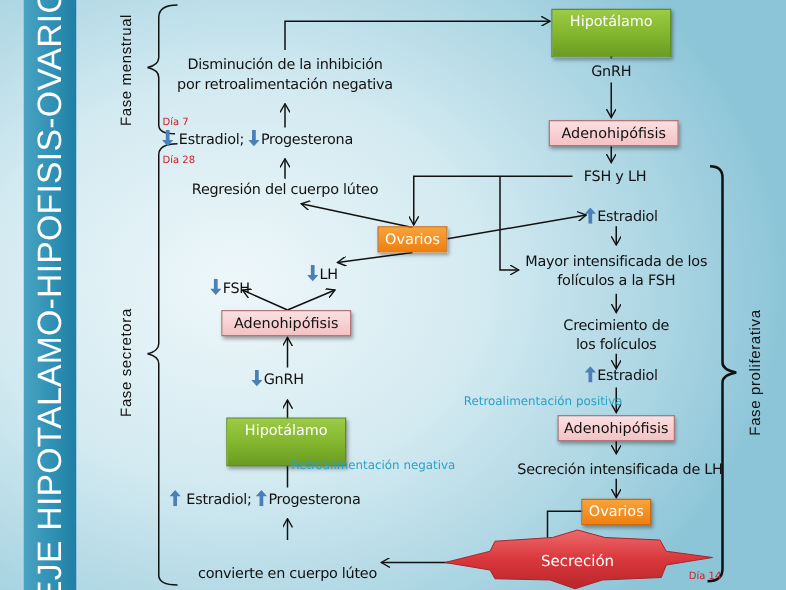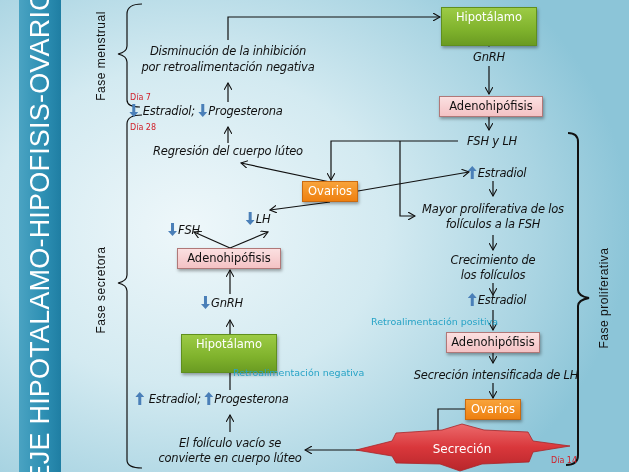--- a/index.html
+++ b/index.html
@@ -7,21 +7,21 @@
          font-family:"Liberation Sans", sans-serif; }
   #canvas { position:absolute; left:0; top:0; width:629px; height:472px;
     background: radial-gradient(ellipse 70% 75% at 30% 48%, #eef7fa 0%, #d3eaf1 45%, #a9d4e2 80%, #8cc5d8 100%); }
   .title-band { position:absolute; left:19px; top:0; width:42px; height:472px;
     background: linear-gradient(90deg, #4aa3c2 0%, #2d8fb3 60%, #1f7ea3 100%); }
   .title-text { position:absolute; left:40px; top:236px; transform: translate(-50%,-50%) rotate(-90deg);
     white-space:nowrap; color:#fff; font-size:27px; font-family:"Liberation Sans", sans-serif; letter-spacing:0.2px; }
   .vlabel { position:absolute; white-space:nowrap; color:#111; font-size:12px;
     transform: translate(-50%,-50%) rotate(-90deg); letter-spacing:0.5px; }
   .txt { position:absolute; color:#111; font-size:11.5px; text-align:center; white-space:nowrap;
-    font-family:"DejaVu Sans", sans-serif; transform: translateX(-50%); line-height:15px; letter-spacing:-0.2px;font-style:italic; }
+    font-family:"DejaVu Sans", sans-serif; transform: translateX(-50%); line-height:15px; letter-spacing:-0.2px; }
   .feedback { position:absolute; color:#27a3c6; font-size:9.5px; font-weight:normal; white-space:nowrap;
     font-family:"DejaVu Sans", sans-serif; }
   .dia { position:absolute; color:#d0202a; font-size:8px; white-space:nowrap; font-family:"DejaVu Sans", sans-serif; }
   .box { position:absolute; transform: translateX(-50%); text-align:center; font-size:11.5px;
     font-family:"DejaVu Sans", sans-serif; box-sizing:border-box; line-height:19px; white-space:nowrap; }
   .box.green { background: linear-gradient(180deg, #9ccb45 0%, #7fb22c 60%, #6a9b22 100%); color:#fff;
     border:1px solid #5f8f1e; box-shadow: 1px 2px 3px rgba(0,0,0,0.35); height:39px; }
   .box.pink { background: linear-gradient(180deg, #fbe0e1 0%, #f4c2c4 100%); color:#111;
     border:1px solid #b07878; box-shadow: 1px 2px 3px rgba(0,0,0,0.35); height:21px; }
   .box.orange { background: linear-gradient(180deg, #f8a33a 0%, #ee8010 100%); color:#fff;
@@ -125,21 +125,21 @@
   <div class="box green" style="left:489px; top:7px; width:96px;">Hipotálamo</div>
   <div class="txt" style="left:489px; top:50px;">GnRH</div>
   <div class="box pink" style="left:491px; top:96px; width:104px;">Adenohipófisis</div>
   <div class="txt" style="left:492px; top:134px;">FSH y LH</div>
 
   <div class="txt" style="left:497px; top:166px;">
     <svg class="arrow-up" viewBox="0 0 9 13">
         <path d="M4.5,0 L9,5 L6,5 L6,13 L3,13 L3,5 L0,5 Z" fill="#4a7fb8"></path>
       </svg><span>Estradiol</span>
   </div>
-  <div class="txt" style="left:493px; top:202px;">Mayor proliferativa de los</div>
+  <div class="txt" style="left:493px; top:202px;">Mayor intensificada de los</div>
   <div class="txt" style="left:493px; top:217px;">folículos a la FSH</div>
   <div class="txt" style="left:493px; top:253px;">Crecimiento de</div>
   <div class="txt" style="left:493px; top:268px;">los folículos</div>
   <div class="txt" style="left:497px; top:293px;">
     <svg class="arrow-up" viewBox="0 0 9 13">
         <path d="M4.5,0 L9,5 L6,5 L6,13 L3,13 L3,5 L0,5 Z" fill="#4a7fb8"></path>
       </svg><span>Estradiol</span>
   </div>
   <div class="feedback" style="left:371px; top:316px;">Retroalimentación positiva</div>
   <div class="box pink" style="left:493px; top:332px; width:94px;">Adenohipófisis</div>
@@ -184,16 +184,15 @@
 
   <div class="txt" style="left:212px; top:392px;">
     <svg class="arrow-up" viewBox="0 0 9 13">
         <path d="M4.5,0 L9,5 L6,5 L6,13 L3,13 L3,5 L0,5 Z" fill="#4a7fb8"></path>
       </svg>
     <span>Estradiol;</span>
     <svg class="arrow-up" viewBox="0 0 9 13">
         <path d="M4.5,0 L9,5 L6,5 L6,13 L3,13 L3,5 L0,5 Z" fill="#4a7fb8"></path>
       </svg><span>Progesterona</span>
   </div>
-  <div class="txt" style="left:230px; top:436px;">El folículo vacío se</div>
   <div class="txt" style="left:230px; top:451px;">convierte en cuerpo lúteo</div>
 
 </div>
 
 </body></html>

